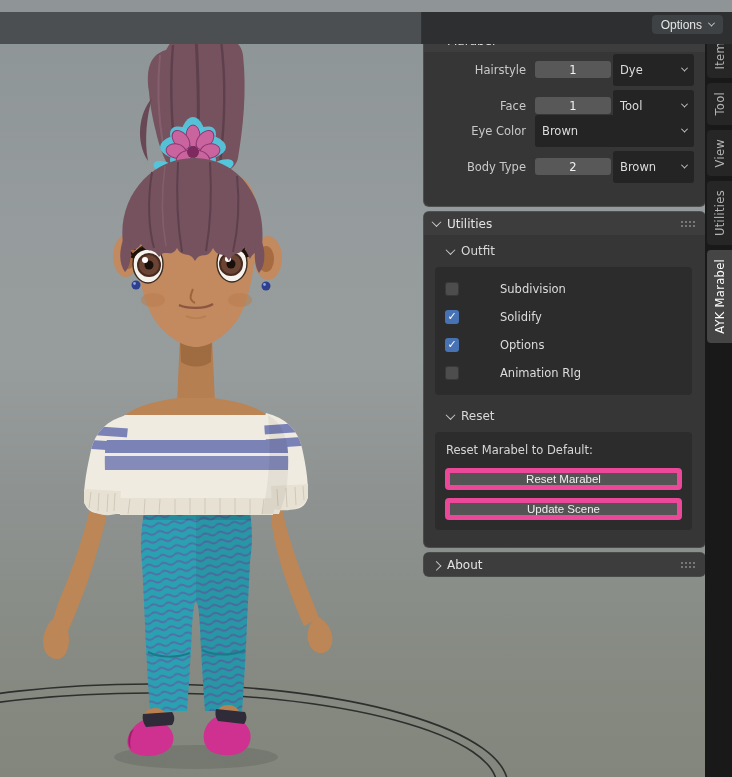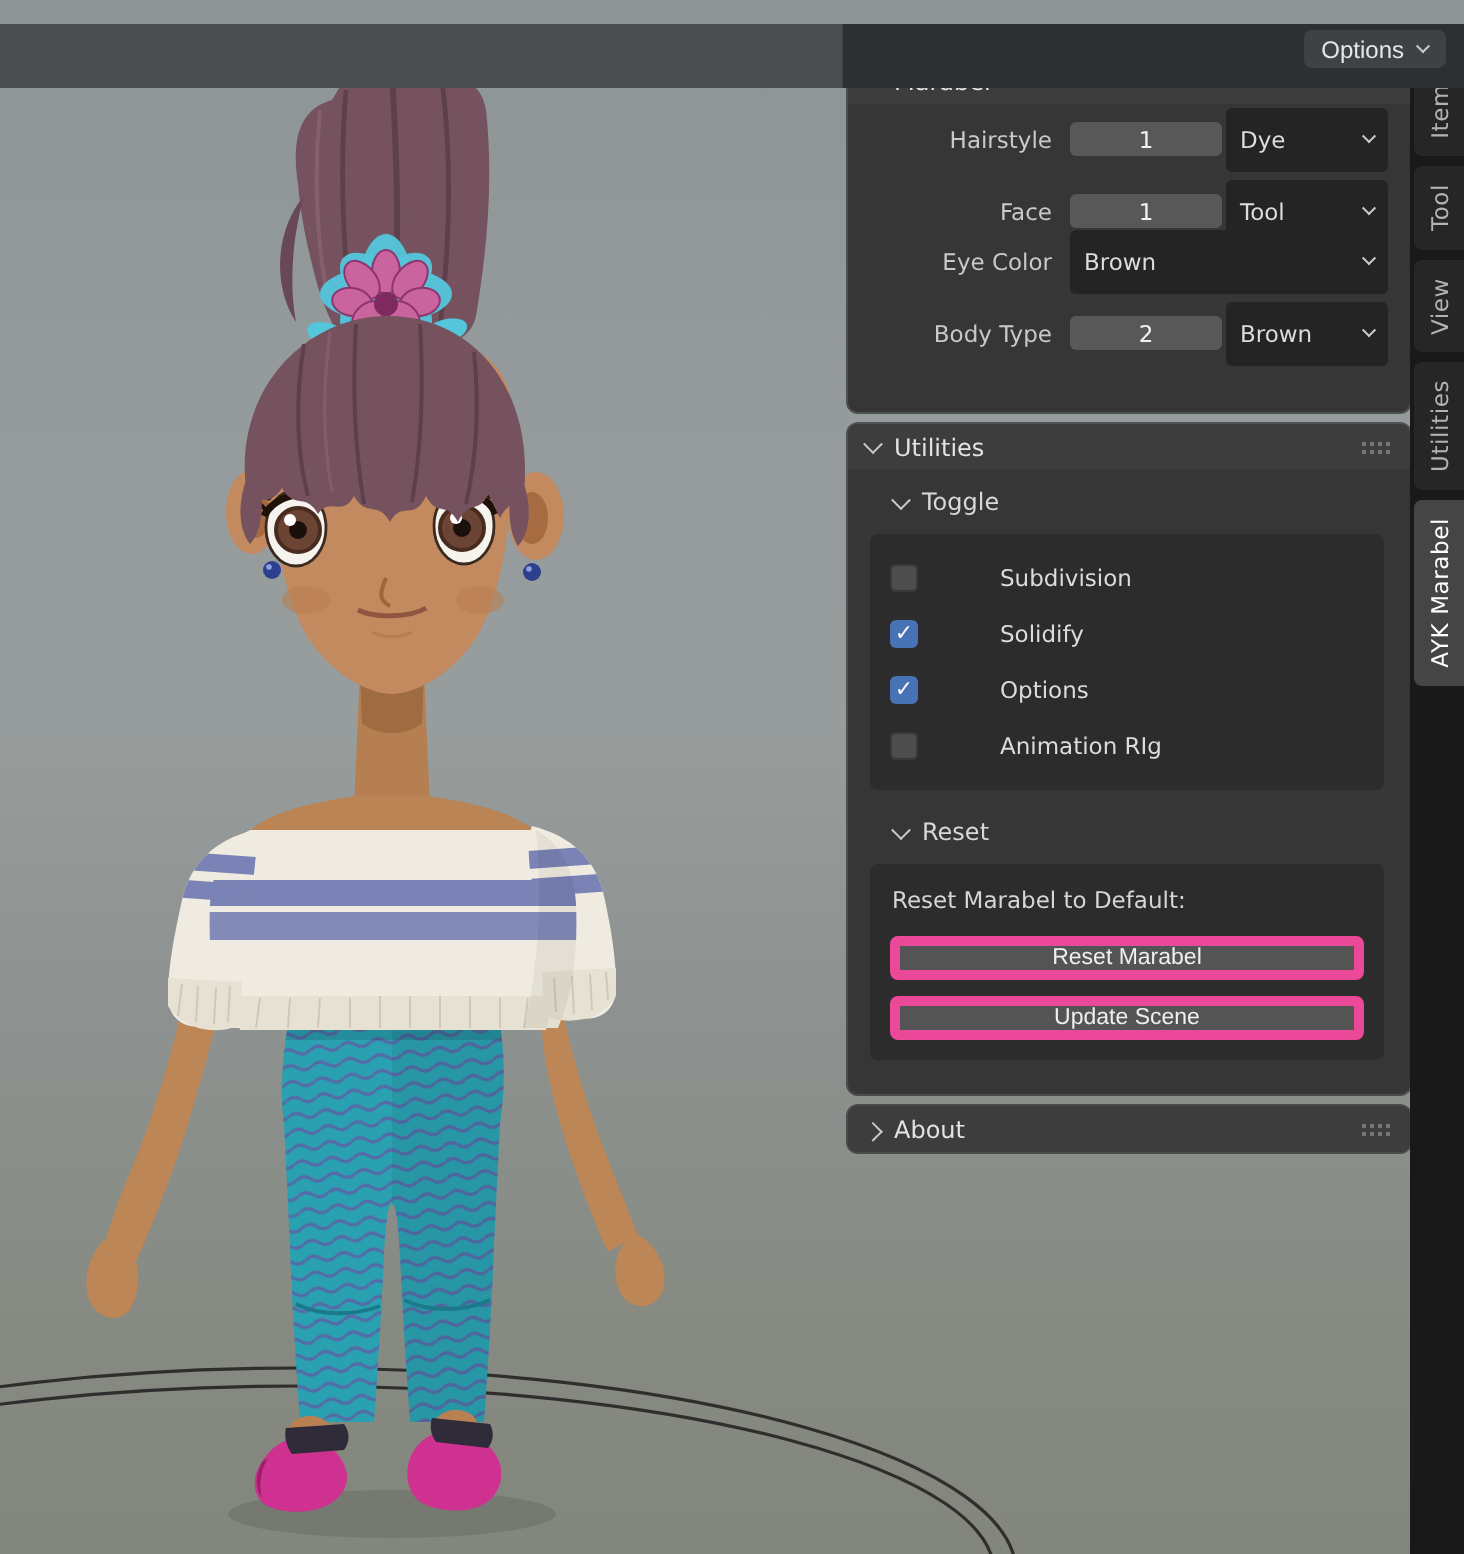--- a/index.html
+++ b/index.html
@@ -324,21 +324,21 @@
 
     <section class="panel">
       <header>
         <span class="chev down"></span>
         <span class="ptitle">Utilities</span>
         <span class="grip"></span>
       </header>
       <div class="ubody">
         <div class="subheader">
           <span class="chev down"></span>
-          <span>Toggle</span>
+          <span>Outfit</span>
         </div>
         <div class="box">
           <div class="checkrow">
             <span class="checkbox"></span>
             <span class="chklabel">Subdivision</span>
           </div>
           <div class="checkrow">
             <span class="checkbox checked"></span>
             <span class="chklabel">Solidify</span>
           </div>

